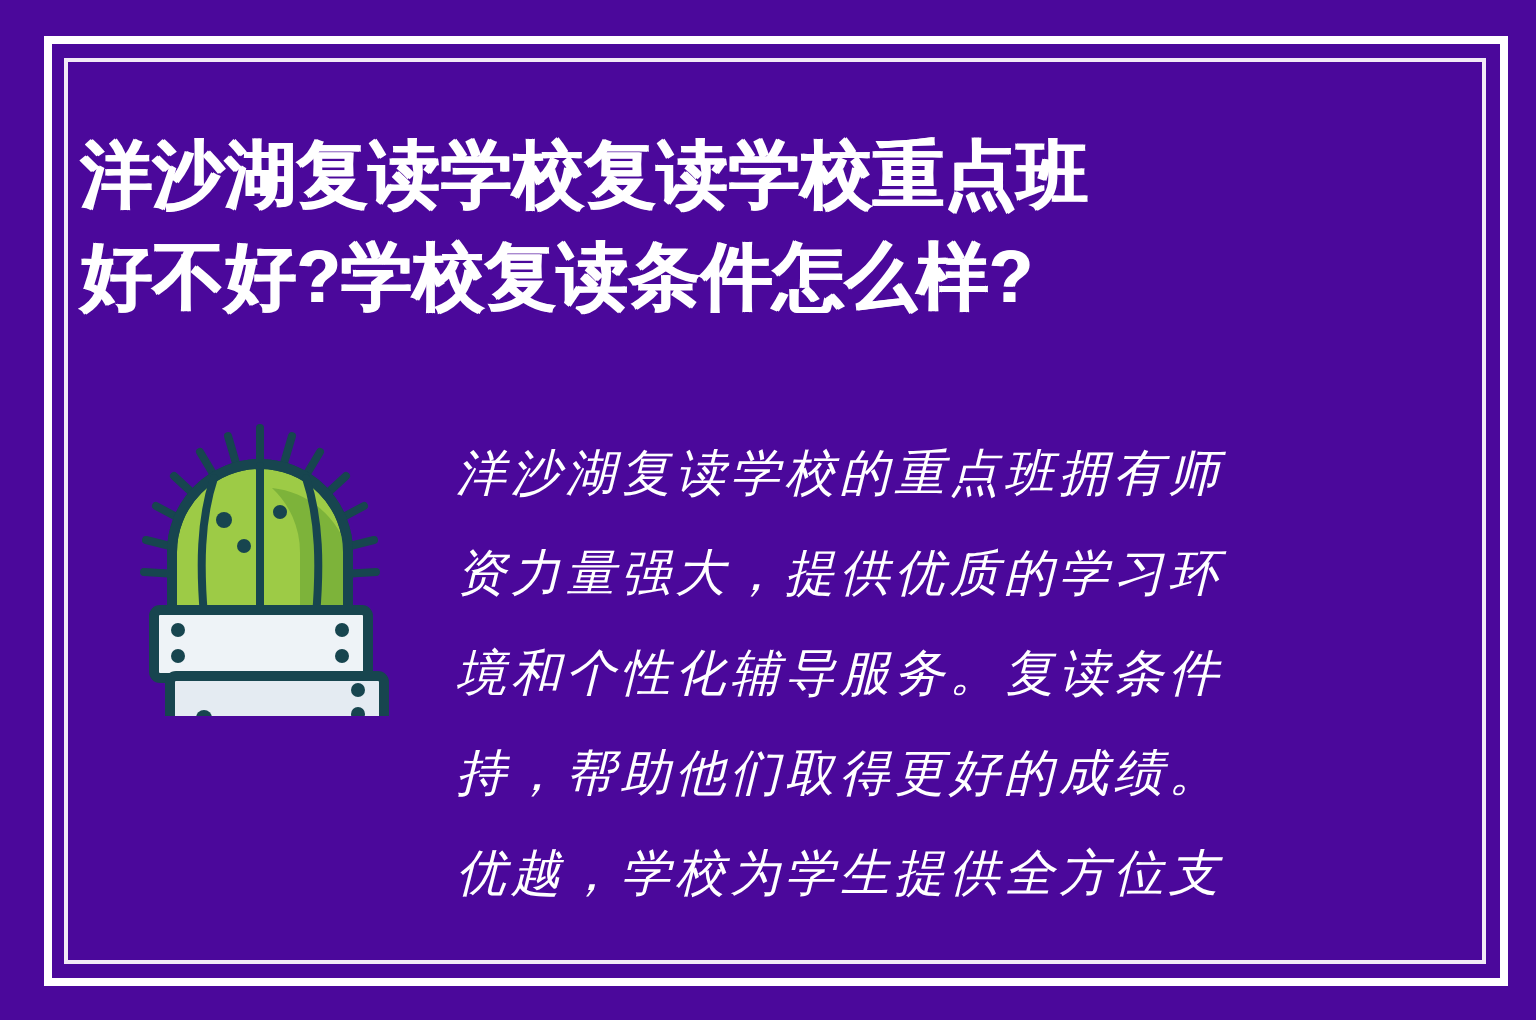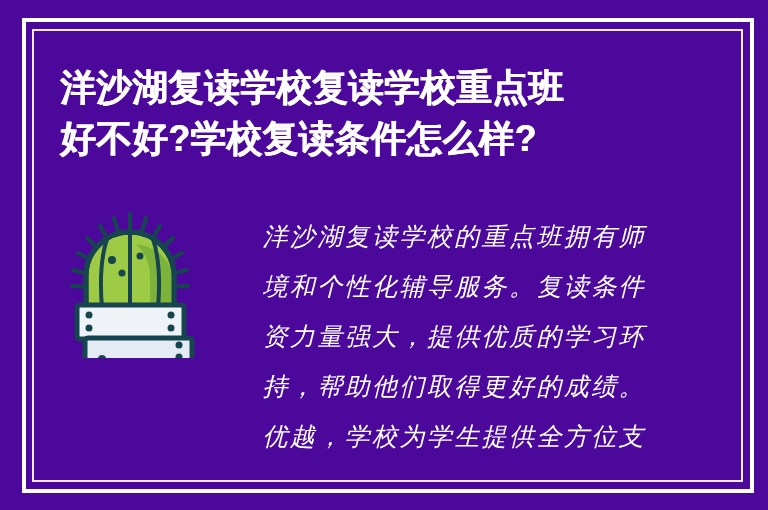--- a/index.html
+++ b/index.html
@@ -39,21 +39,21 @@
     right: 25px;
     bottom: 28px;
     border: 2px solid #F2EAF6;
     box-sizing: border-box;
     pointer-events: none;
   }
 
   
   .headline {
     position: absolute;
-    left: 60px;
+    left: 40px;
     top: 62px;
     width: 650px;
   }
   .headline-line {
     color: #FFFFFF;
     font-family: "Liberation Sans", sans-serif;
     font-weight: bold;
     font-size: 37px;
     line-height: 51px;
     letter-spacing: 0.5px;
@@ -72,21 +72,20 @@
   }
   .body-line {
     color: #FFFFFF;
     font-family: "DejaVu Serif", serif;
     font-size: 25px;
     line-height: 50px;
     letter-spacing: 2.4px;
     white-space: nowrap;
     font-style: italic;
     font-weight: 500;
-    text-align: right;
   }
 
   
   .cactus {
     position: absolute;
     left: 62px;
     top: 212px;
     width: 136px;
     height: 146px;
   }
@@ -146,19 +145,19 @@
       <circle cx="117" cy="133" r="3.5" fill="#17454F"></circle>
       <circle cx="117" cy="145" r="3.5" fill="#17454F"></circle>
       <circle cx="117" cy="156" r="3.5" fill="#17454F"></circle>
       <circle cx="98" cy="156" r="3.5" fill="#17454F"></circle>
       <circle cx="40" cy="147" r="4" fill="#17454F"></circle>
     </svg>
   </div>
 
   <div class="body-copy">
     <div class="body-line">洋沙湖复读学校的重点班拥有师</div>
+    <div class="body-line">资力量强大，提供优质的学习环</div>
     <div class="body-line">境和个性化辅导服务。复读条件</div>
-    <div class="body-line">资力量强大，提供优质的学习环</div>
     <div class="body-line">持，帮助他们取得更好的成绩。</div>
     <div class="body-line">优越，学校为学生提供全方位支</div>
   </div>
 
 </div>
 
 </body></html>

